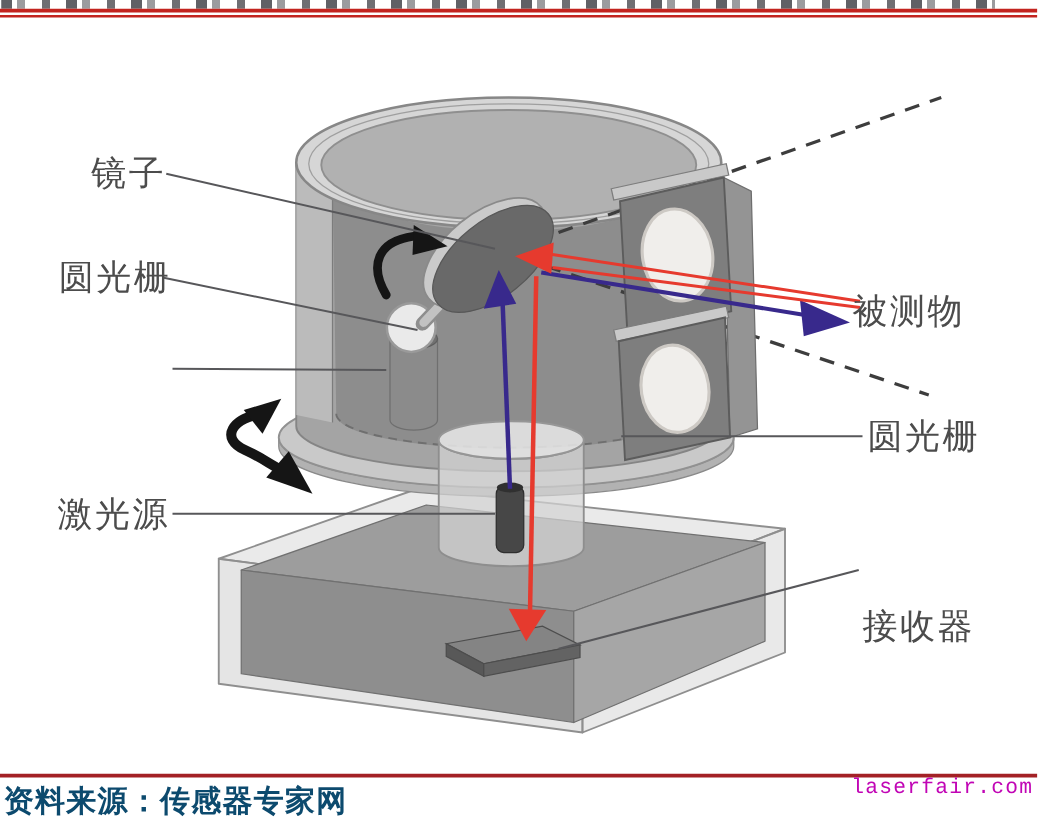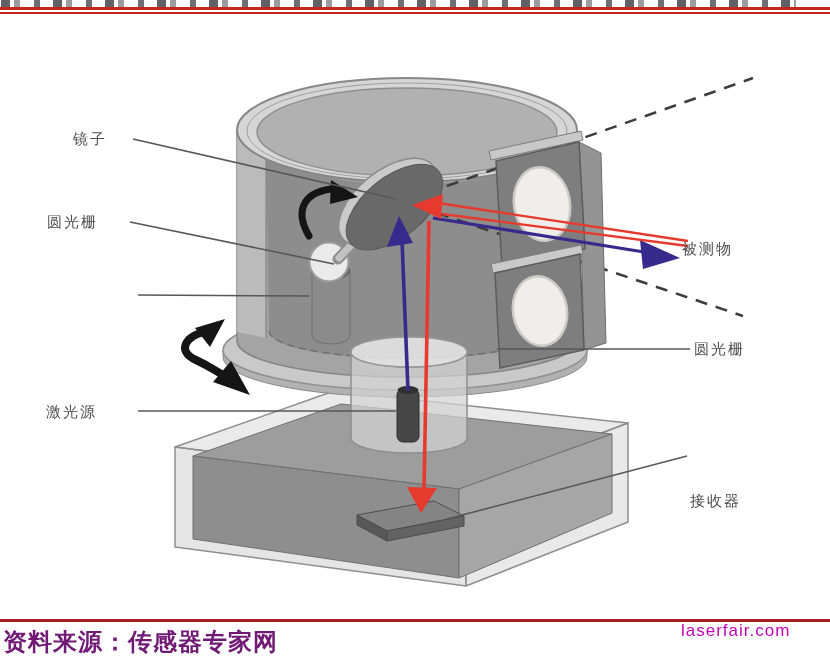--- a/index.html
+++ b/index.html
@@ -5,24 +5,24 @@
   html,body{margin:0;padding:0;background:#ffffff;}
   .stage{position:relative;width:830px;height:660px;background:#ffffff;overflow:hidden;
          font-family:"Liberation Sans","DejaVu Sans",sans-serif;}
   .clip-title{position:absolute;left:1px;top:0;width:795px;height:7px;opacity:.85;
     background:
       repeating-linear-gradient(90deg,#44444a 0 9px,#ffffff 9px 13px,#8a8a8e 13px 19px,#ffffff 19px 33px,#55555a 33px 39px,#ffffff 39px 52px);}
   .rule{position:absolute;left:0;width:830px;}
   .rule-top-a{top:7px;height:3px;}
   .rule-top-b{top:12px;height:1.5px;}
   .rule-bottom{top:619px;height:2.5px;}
-  .lbl{position:absolute;font-size:15px;line-height:26px;letter-spacing:2px;color:#4c4c4c;white-space:nowrap;}
-  .src{position:absolute;left:3px;top:627px;font-size:24px;line-height:30px;font-weight:bold;color:#701a75;letter-spacing:1px;white-space:nowrap;}
+  .lbl{position:absolute;font-size:28px;line-height:26px;letter-spacing:2px;color:#4c4c4c;white-space:nowrap;}
+  .src{position:absolute;left:3px;top:627px;font-size:24px;line-height:30px;font-weight:bold;color:#0c4a6e;letter-spacing:1px;white-space:nowrap;}
   .wm{position:absolute;left:681px;top:621px;font-size:17px;line-height:20px;letter-spacing:1px;
-      font-family:Liberation Sans, sans-serif;white-space:nowrap;}
+      font-family:Liberation Mono, monospace;white-space:nowrap;}
   svg{position:absolute;left:0;top:0;}
 </style>
 </head>
 <body>
 
 <div class="stage">
 
   <div class="clip-title"></div>
   <div class="rule rule-top-a" style="background: rgb(195, 36, 31);"></div>
   <div class="rule rule-top-b" style="background: rgb(195, 36, 31);"></div>

